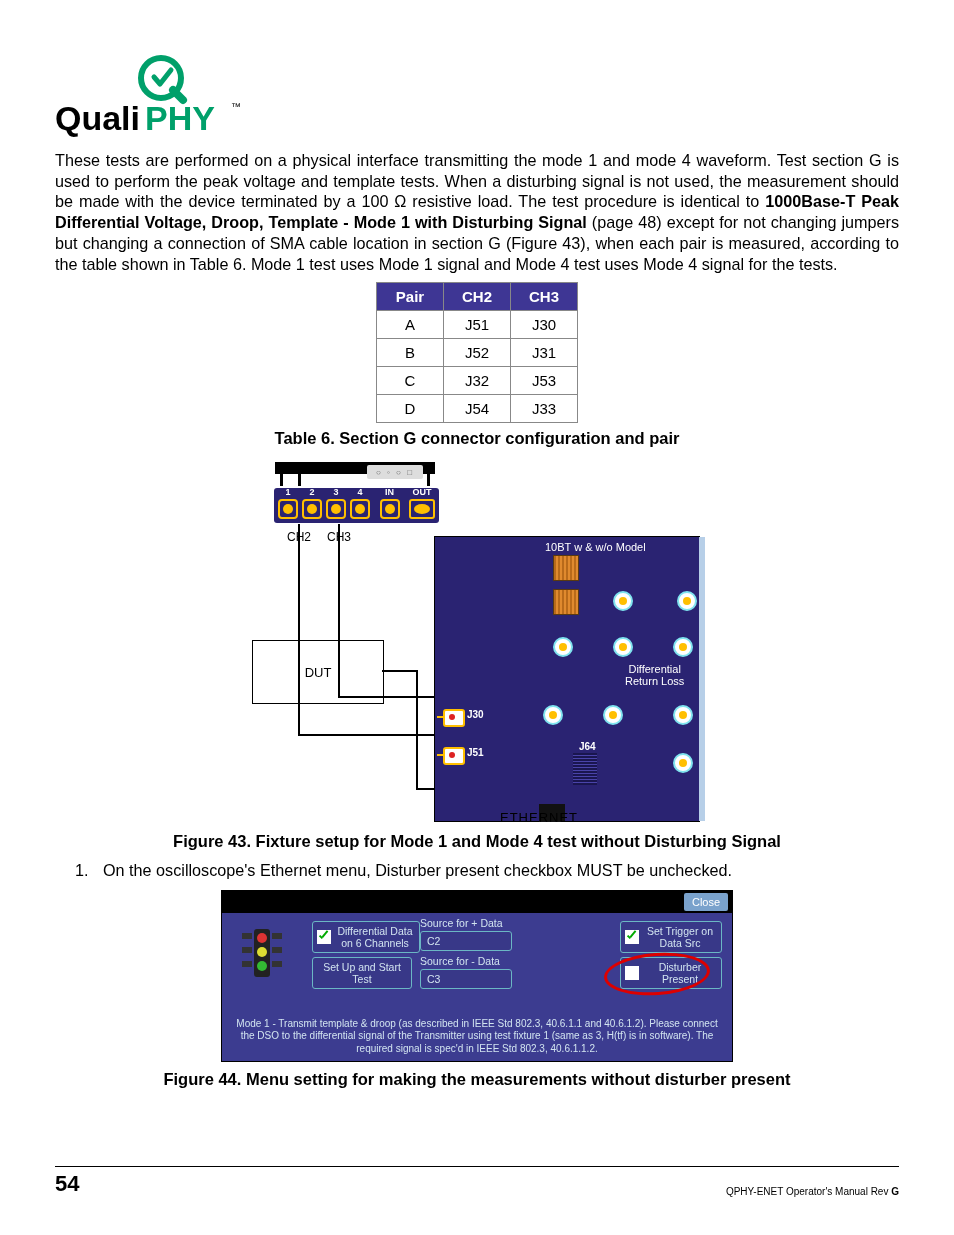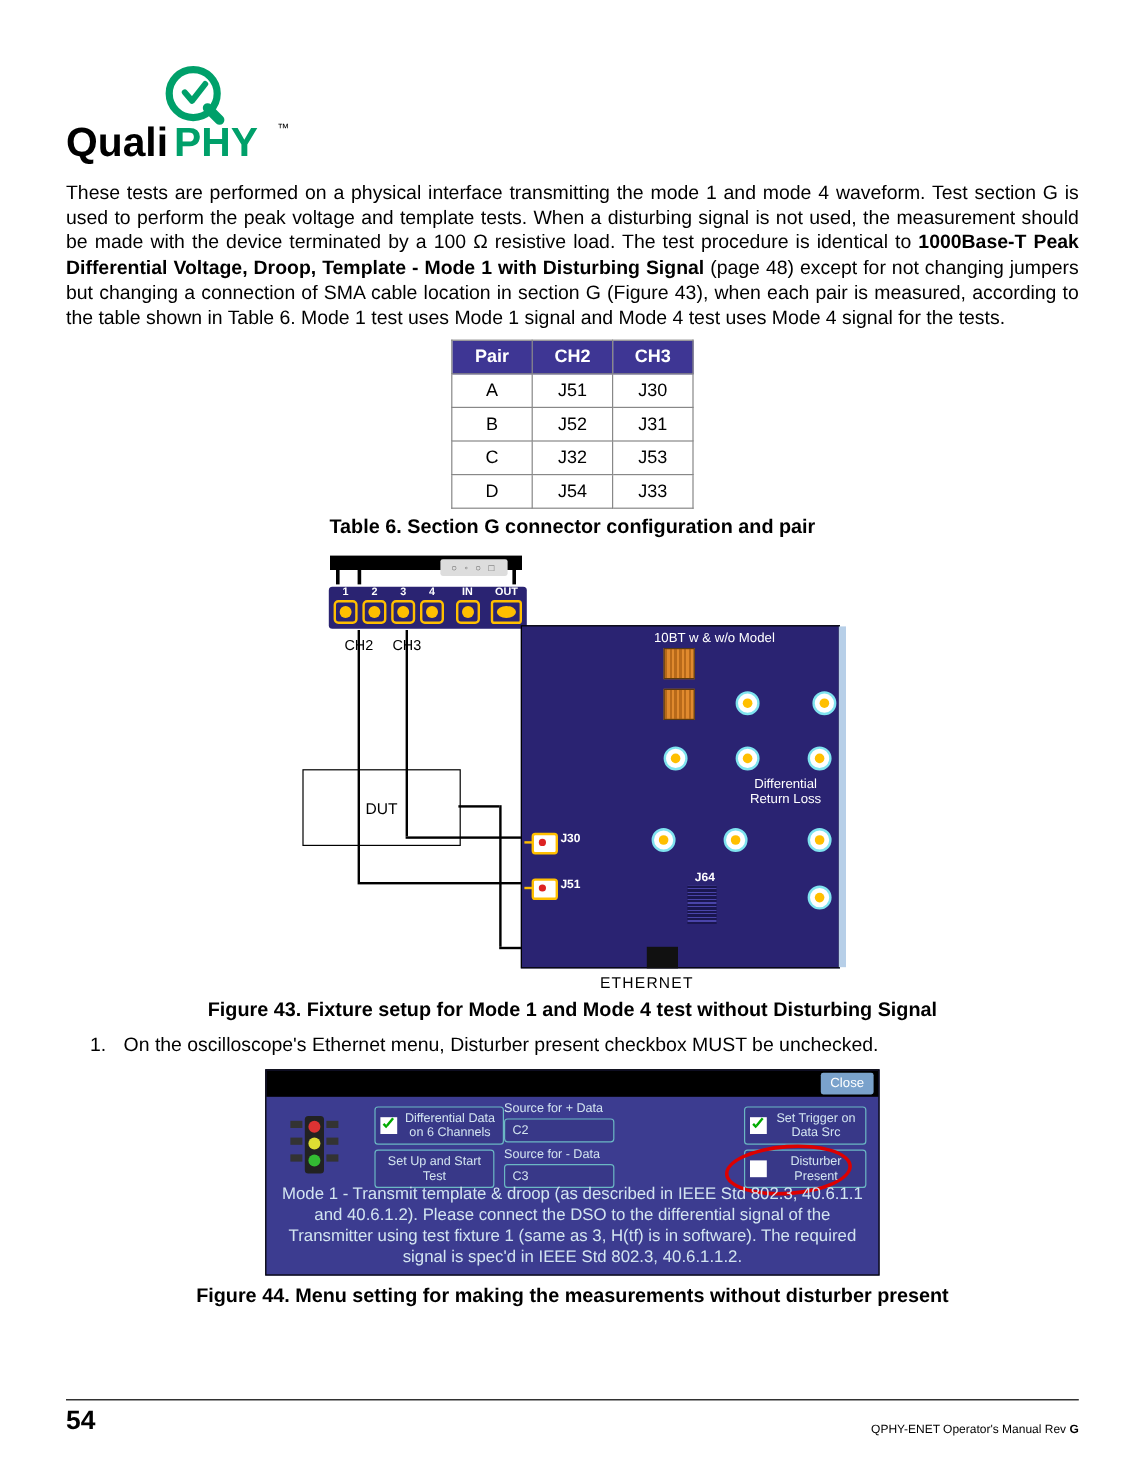--- a/index.html
+++ b/index.html
@@ -89,21 +89,21 @@
     position:absolute; top:72px; font-size:12px; color:#000; width:34px; text-align:center;
   }
   .line { position:absolute; background:#000; }
 
   .dut {
     position:absolute; left:0; top:182px; width:130px; height:62px;
     border:1px solid #000; display:flex; align-items:center; justify-content:center;
     font-size:13px;
   }
   .board {
-    position:absolute; left:182px; top:62px; width:264px; height:284px;
+    position:absolute; left:182px; top:78px; width:264px; height:284px;
     background:#2a2372; border:1px solid #000;
   }
   .board-side { position:absolute; right:-6px; top:0; bottom:0; width:6px; background:#b7cfe8;}
   .board .blbl { position:absolute; color:#fff; font-size:11px; text-align:center; }
   .port {
     position:absolute; width:16px; height:16px; border-radius:50%;
     background:#fff; border:2px solid #7fe3ef;
   }
   .port::after{content:"";position:absolute;inset:4px;border-radius:50%;background:#ffbf00;}
   .chip { position:absolute; width:24px; height:24px; background:#e08a2e;
@@ -156,21 +156,21 @@
   .stoplight {
     position:absolute; left:12px; top:32px; width:55px; height:60px;
   }
   .stoplight .body{position:absolute;left:20px;top:6px;width:16px;height:48px;background:#222;border-radius:3px;}
   .stoplight .r{position:absolute;left:23px;top:10px;width:10px;height:10px;border-radius:50%;background:#d33;}
   .stoplight .y{position:absolute;left:23px;top:24px;width:10px;height:10px;border-radius:50%;background:#dd3;}
   .stoplight .g{position:absolute;left:23px;top:38px;width:10px;height:10px;border-radius:50%;background:#3b3;}
   .stoplight .wing{position:absolute;width:10px;height:6px;background:#333;}
   .msg {
     position:absolute; left:8px; right:8px; bottom:6px; color:#d2e4f0;
-    font-size:14px; line-height:1.25;
+    font-size:10px; line-height:1.25;
   }
   .redcircle {
     position:absolute; border:3px solid #d00; border-radius:50%;
     width:100px; height:36px; transform:rotate(-4deg);
   }
 
   .footer {
     position:absolute; left:55px; right:55px; bottom:38px;
     border-top:1px solid #000; padding-top:4px;
     display:flex; justify-content:space-between; align-items:flex-end;

